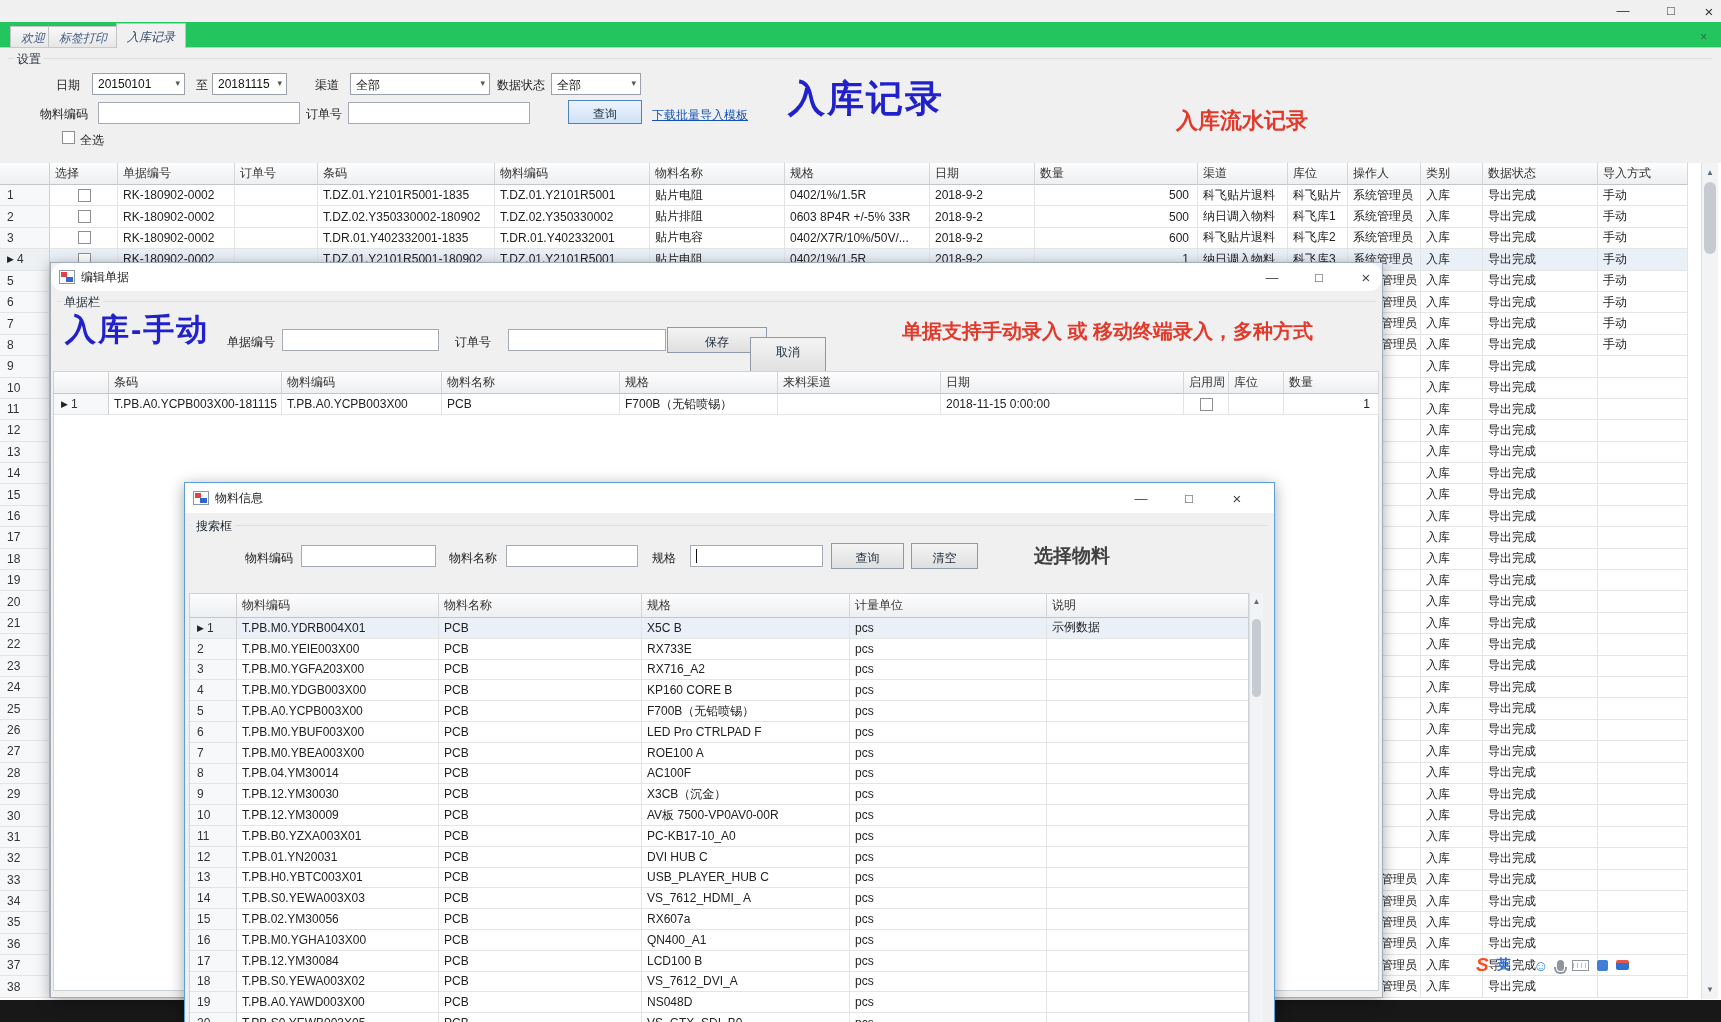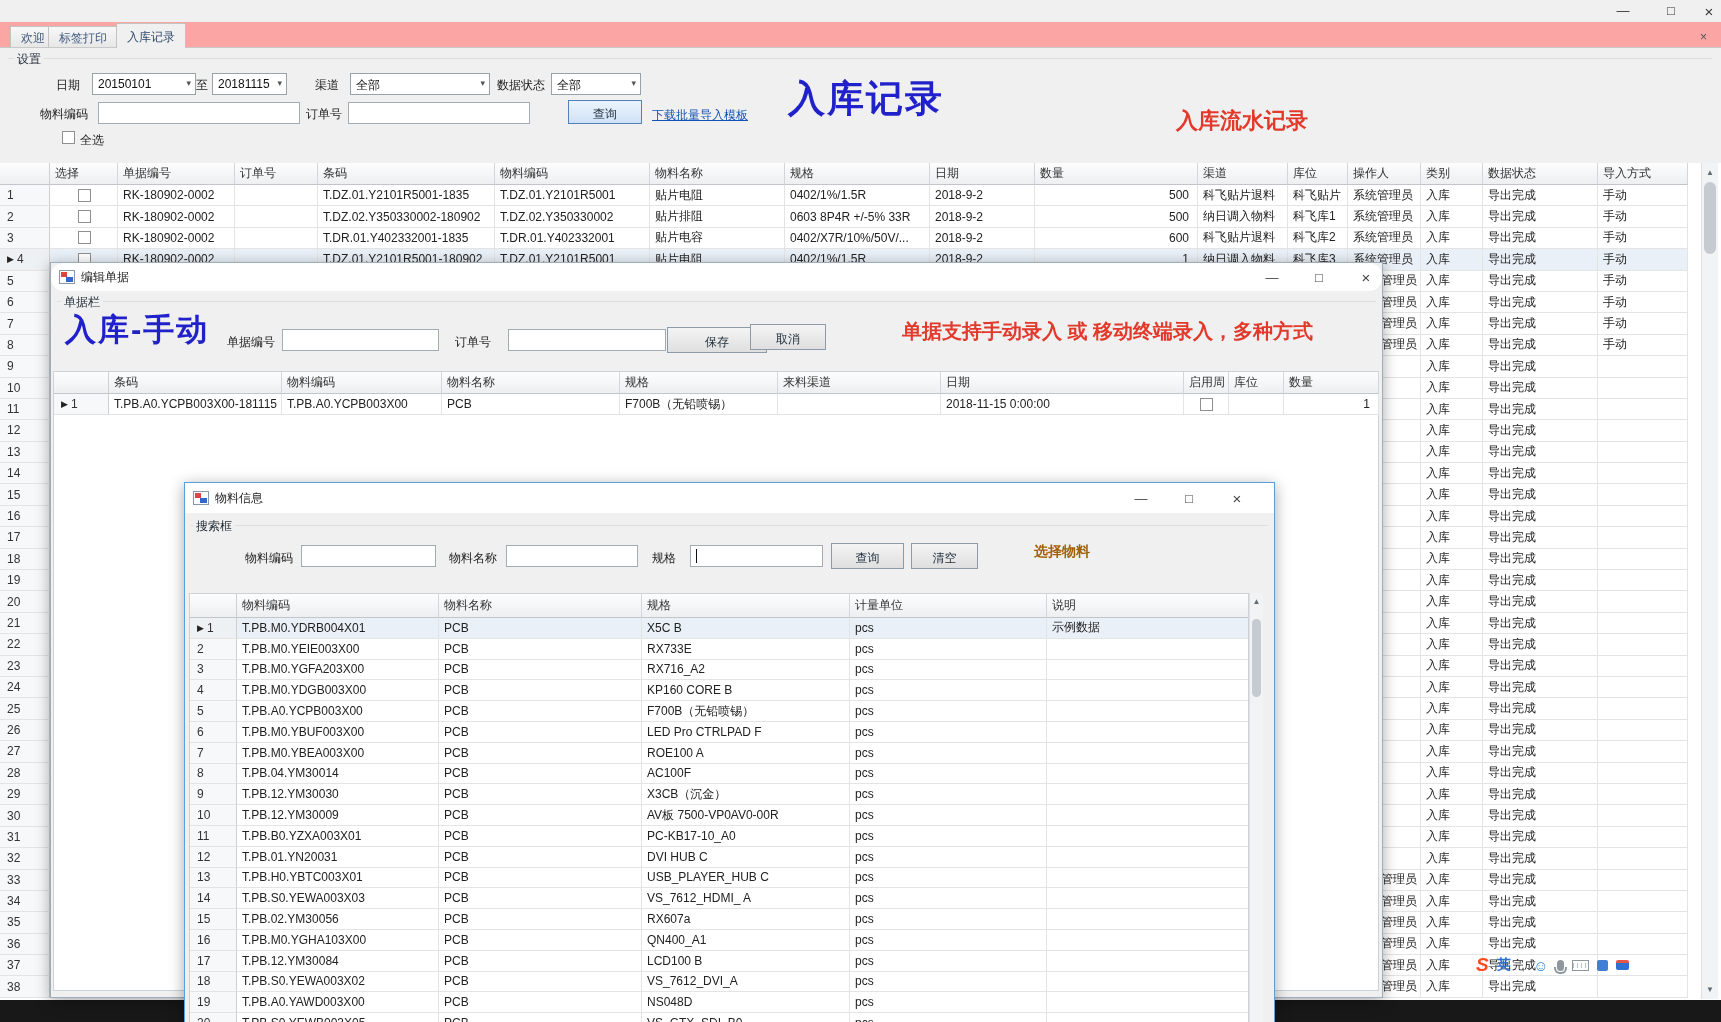--- a/index.html
+++ b/index.html
@@ -2,21 +2,21 @@
 <html><head>
 <meta charset="utf-8">
 <style>
   html,body{margin:0;padding:0;background:#555;}
   *{box-sizing:border-box;font-family:"Liberation Sans","DejaVu Sans",sans-serif;}
   #root{position:relative;width:1721px;height:1022px;background:#f0f0f0;overflow:hidden;}
 
   
   .titlebar{position:absolute;left:0;top:0;width:100%;height:22px;background:#f0f0f0;}
   .wctl{position:absolute;top:3px;width:30px;text-align:center;font-size:13px;color:#333;cursor:default;}
-  .tabstrip{position:absolute;left:0;top:22px;width:100%;height:26px;background:#fca5a5;}
+  .tabstrip{position:absolute;left:0;top:22px;width:100%;height:26px;background:#22c55e;font-style:italic;}
   .tabstrip .baseline{position:absolute;left:0;right:0;bottom:0;height:1px;background:#c8c8c8;}
   .tab{position:absolute;top:4px;height:21px;padding:3px 10px 0 10px;font-size:12px;color:#445d80;
        background:linear-gradient(#f8f8f8,#e7e7e7);border:1px solid #c3c3c3;border-bottom:none;z-index:1;}
   .tab.active{top:1px;height:25px;background:#f0f0f0;color:#2c4668;z-index:3;padding-top:5px;}
   .tabclose{position:absolute;top:8px;font-size:12px;color:#555;z-index:2;}
 
   
   .settings{position:absolute;left:0;top:48px;width:100%;height:115px;background:#f0f0f0;}
   .groupline{position:absolute;height:1px;background:#dbdfe2;}
   .grouplabel{position:absolute;font-size:12px;color:#1f2a36;background:#f0f0f0;padding:0 3px;}
@@ -121,21 +121,21 @@
     <div class="tab" style="left:48px;">标签打印</div>
     <div class="tab active" style="left:116px;">入库记录</div>
     <span class="tabclose" style="left:1700px;">×</span>
   </div>
 
   <div class="settings">
     <div class="groupline" style="left:8px;top:10px;width:1704px;"></div>
     <span class="grouplabel" style="left:14px;top:3px;">设置</span>
 
     <span class="flabel" style="left:56px;top:29px;">日期</span>
-    <div class="combo" style="left:92px;top:25px;width:104px;">
+    <div class="combo" style="left:92px;top:25px;width:93px;">
       <span>20150101</span>
       <span class="arr">▾</span>
     </div>
     <span class="flabel" style="left:196px;top:29px;">至</span>
     <div class="combo" style="left:212px;top:25px;width:75px;">
       <span>20181115</span>
       <span class="arr">▾</span>
     </div>
     <span class="flabel" style="left:315px;top:29px;">渠道</span>
     <div class="combo" style="left:350px;top:25px;width:140px;">
@@ -897,21 +897,21 @@
     <div class="groupline" style="left:6px;top:38px;width:1319px;"></div>
     <span class="grouplabel" style="left:10px;top:31px;">单据栏</span>
 
     <div class="bigtitle" style="left:14px;top:46px;font-size:31px;color:#2121cc;">入库-手动</div>
 
     <span class="flabel" style="left:176px;top:71px;">单据编号</span>
     <div class="tinput" style="left:231px;top:66px;width:157px;"></div>
     <span class="flabel" style="left:404px;top:71px;">订单号</span>
     <div class="tinput" style="left:457px;top:66px;width:158px;"></div>
     <div class="btn" style="left:616px;top:64px;width:100px;height:26px;padding-top:6px;">保存</div>
-    <div class="btn" style="left:699px;top:61px;width:76px;height:26px;padding-top:6px;">取消</div>
+    <div class="btn" style="left:699px;top:74px;width:76px;height:38px;padding-top:6px;">取消</div>
     <div class="rednote" style="left:851px;top:55px;font-size:20px;color:#e2392b;">单据支持手动录入 或 移动终端录入，多种方式</div>
 
     <div class="et-wrap">
       <div class="et thead" id="et-head">
           <div class="cell num"></div>
           <div class="cell">条码</div>
           <div class="cell">物料编码</div>
           <div class="cell">物料名称</div>
           <div class="cell">规格</div>
           <div class="cell">来料渠道</div>
@@ -952,21 +952,21 @@
     <span class="grouplabel" style="left:8px;top:35px;">搜索框</span>
 
     <span class="flabel" style="left:60px;top:67px;">物料编码</span>
     <div class="tinput" style="left:116px;top:62px;width:135px;"></div>
     <span class="flabel" style="left:264px;top:67px;">物料名称</span>
     <div class="tinput" style="left:321px;top:62px;width:132px;"></div>
     <span class="flabel" style="left:467px;top:67px;">规格</span>
     <div class="tinput" style="left:505px;top:62px;width:133px;"><span class="caret"></span><span></span></div>
     <div class="btn" style="left:646px;top:60px;width:73px;height:26px;padding-top:6px;">查询</div>
     <div class="btn" style="left:726px;top:60px;width:67px;height:26px;padding-top:6px;">清空</div>
-    <div class="rednote" style="left:849px;top:60px;font-size:14px;color:#a16207;">选择物料</div>
+    <div class="rednote" style="left:849px;top:60px;font-size:19px;color:#404040;">选择物料</div>
 
     <div class="xt-wrap">
       <div class="xt thead" id="xt-head">
           <div class="cell num"></div>
           <div class="cell">物料编码</div>
           <div class="cell">物料名称</div>
           <div class="cell">规格</div>
           <div class="cell">计量单位</div>
           <div class="cell">说明</div>
         </div>

